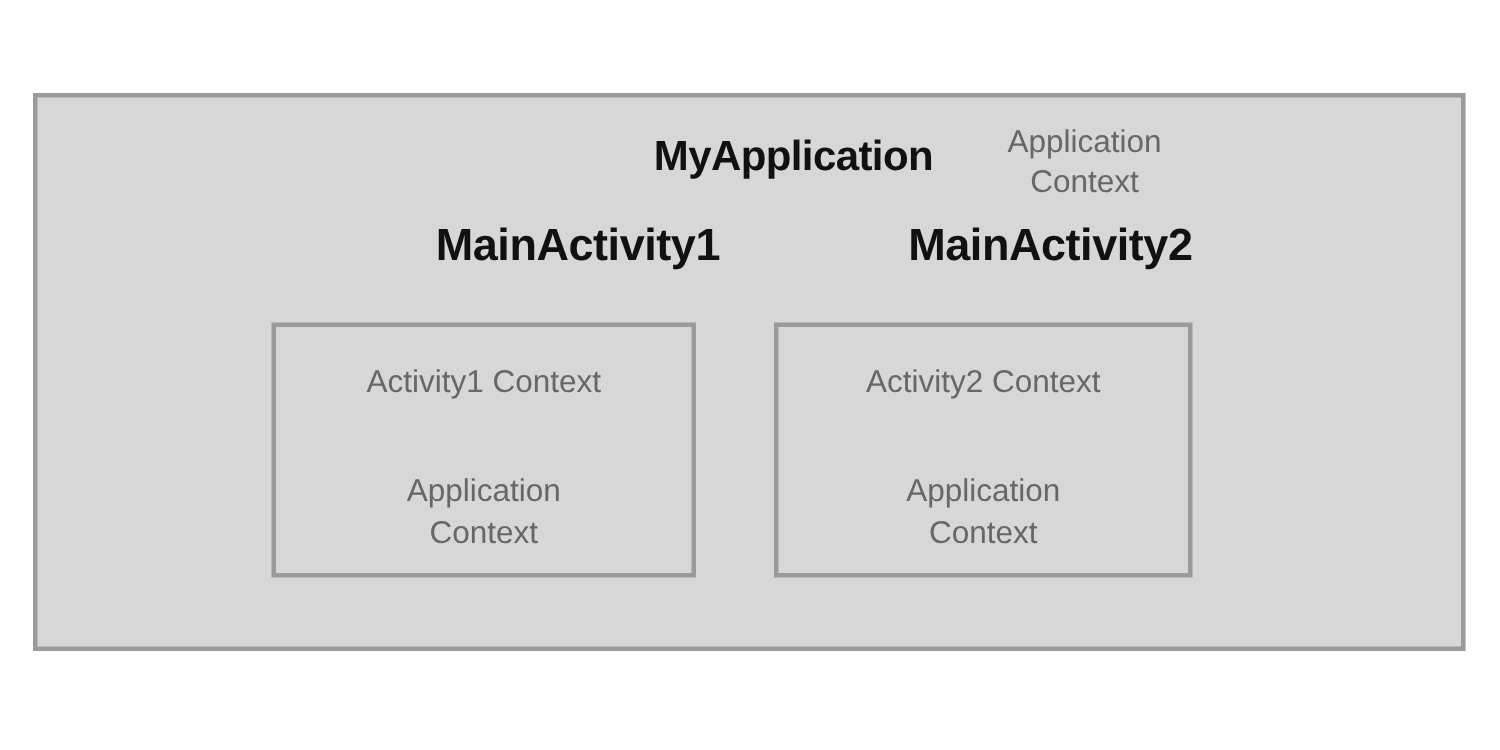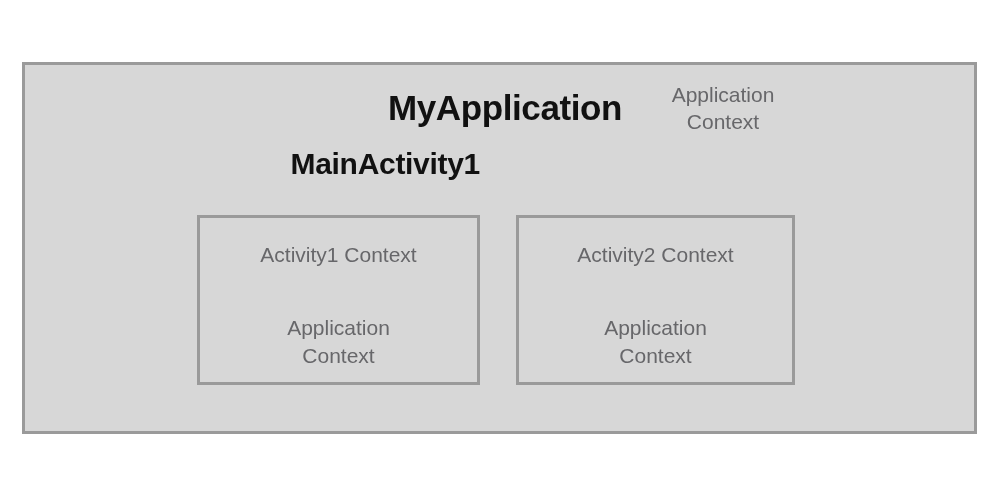--- a/index.html
+++ b/index.html
@@ -43,21 +43,21 @@
     width: 100%;
     height: 64px;
   }
 
   .app-title {
     position: absolute;
     left: 0;
     top: 9px;
     width: 597px;
     text-align: right;
-    font-size: 35px;
+    font-size: 28px;
     font-weight: bold;
     color: #111111;
     letter-spacing: -0.4px;
     line-height: 1;
     white-space: nowrap;
   }
 
   .app-context-label {
     position: absolute;
     left: 610px;
@@ -94,21 +94,21 @@
 
   
   .context-box {
     position: absolute;
     top: 150px;
     height: 170px;
     box-sizing: border-box;
     background: #d7d7d7;
     border: 3px solid #9a9a9a;
   }
-  .context-box.box-1 { left: 172px; width: 283px; }
+  .context-box.box-1 { left: 156px; width: 283px; }
   .context-box.box-2 { left: 491px; width: 279px; }
 
   .ctx-primary {
     position: absolute;
     left: 0;
     top: 26px;
     width: 100%;
     text-align: center;
     font-size: 21px;
     color: #67676a;
@@ -143,20 +143,23 @@
       <div class="app-context-label">
         <span class="ln">Application</span>
         <span class="ln">Context</span>
       </div>
     </div>
 
     <div class="activity-col col-1">
       <div class="activity-title">MainActivity1</div>
     </div>
 
+    <div class="activity-col col-2">
+      <div class="activity-title">MainActivity2</div>
+    </div>
 
     <div class="context-box box-1">
       <div class="ctx-primary">Activity1 Context</div>
       <div class="ctx-secondary">
         <span class="ln">Application</span>
         <span class="ln">Context</span>
       </div>
     </div>
 
     <div class="context-box box-2">

